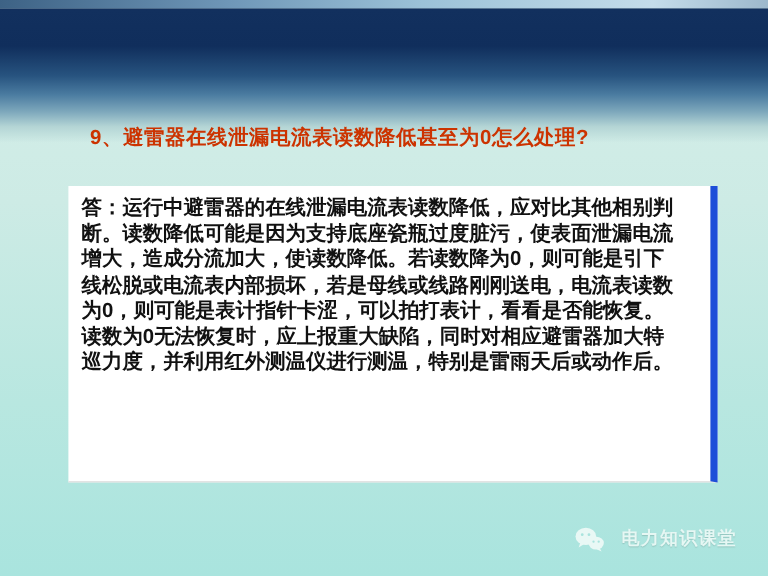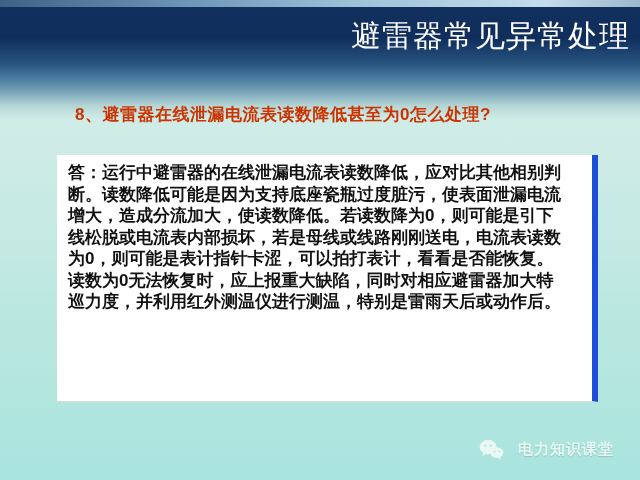--- a/index.html
+++ b/index.html
@@ -49,44 +49,43 @@
   }
   .answer-text {
     position: absolute; left: 11px; top: 7px; width: 522px;
     font-size: 17px; font-weight: bold; color: #111111;
     line-height: 21.5px; letter-spacing: 0px;
     white-space: pre-line;
   }
 
   .watermark {
     position: absolute; right: 26px; bottom: 20px;
-    display: flex; align-items: center; gap: 14px;
+    display: flex; align-items: flex-start; gap: 14px;
     opacity: 0.88;
   }
   .watermark-label {
     font-size: 15px; font-weight: bold;
     color: #eefaf7;
     text-shadow: 0 1px 1px rgba(120,160,155,0.55);
     letter-spacing: 1px;
     white-space: nowrap;
   }
   .wechat-icon { display: block; }
 </style>
 </head>
 <body>
 
 <div class="slide">
 
   <div class="top-strip"></div>
 
   <div class="header-band"></div>
 
-  <div class="slide-title">避雷器常见异常处理</div>
 
-  <div class="question-heading">8、避雷器在线泄漏电流表读数降低甚至为0怎么处理?</div>
+  <div class="question-heading">9、避雷器在线泄漏电流表读数降低甚至为0怎么处理?</div>
 
   <div class="answer-box">
     <div class="answer-text">答：运行中避雷器的在线泄漏电流表读数降低，应对比其他相别判
 断。读数降低可能是因为支持底座瓷瓶过度脏污，使表面泄漏电流
 增大，造成分流加大，使读数降低。若读数降为0，则可能是引下
 线松脱或电流表内部损坏，若是母线或线路刚刚送电，电流表读数
 为0，则可能是表计指针卡涩，可以拍打表计，看看是否能恢复。
 读数为0无法恢复时，应上报重大缺陷，同时对相应避雷器加大特
 巡力度，并利用红外测温仪进行测温，特别是雷雨天后或动作后。</div>
   </div>

